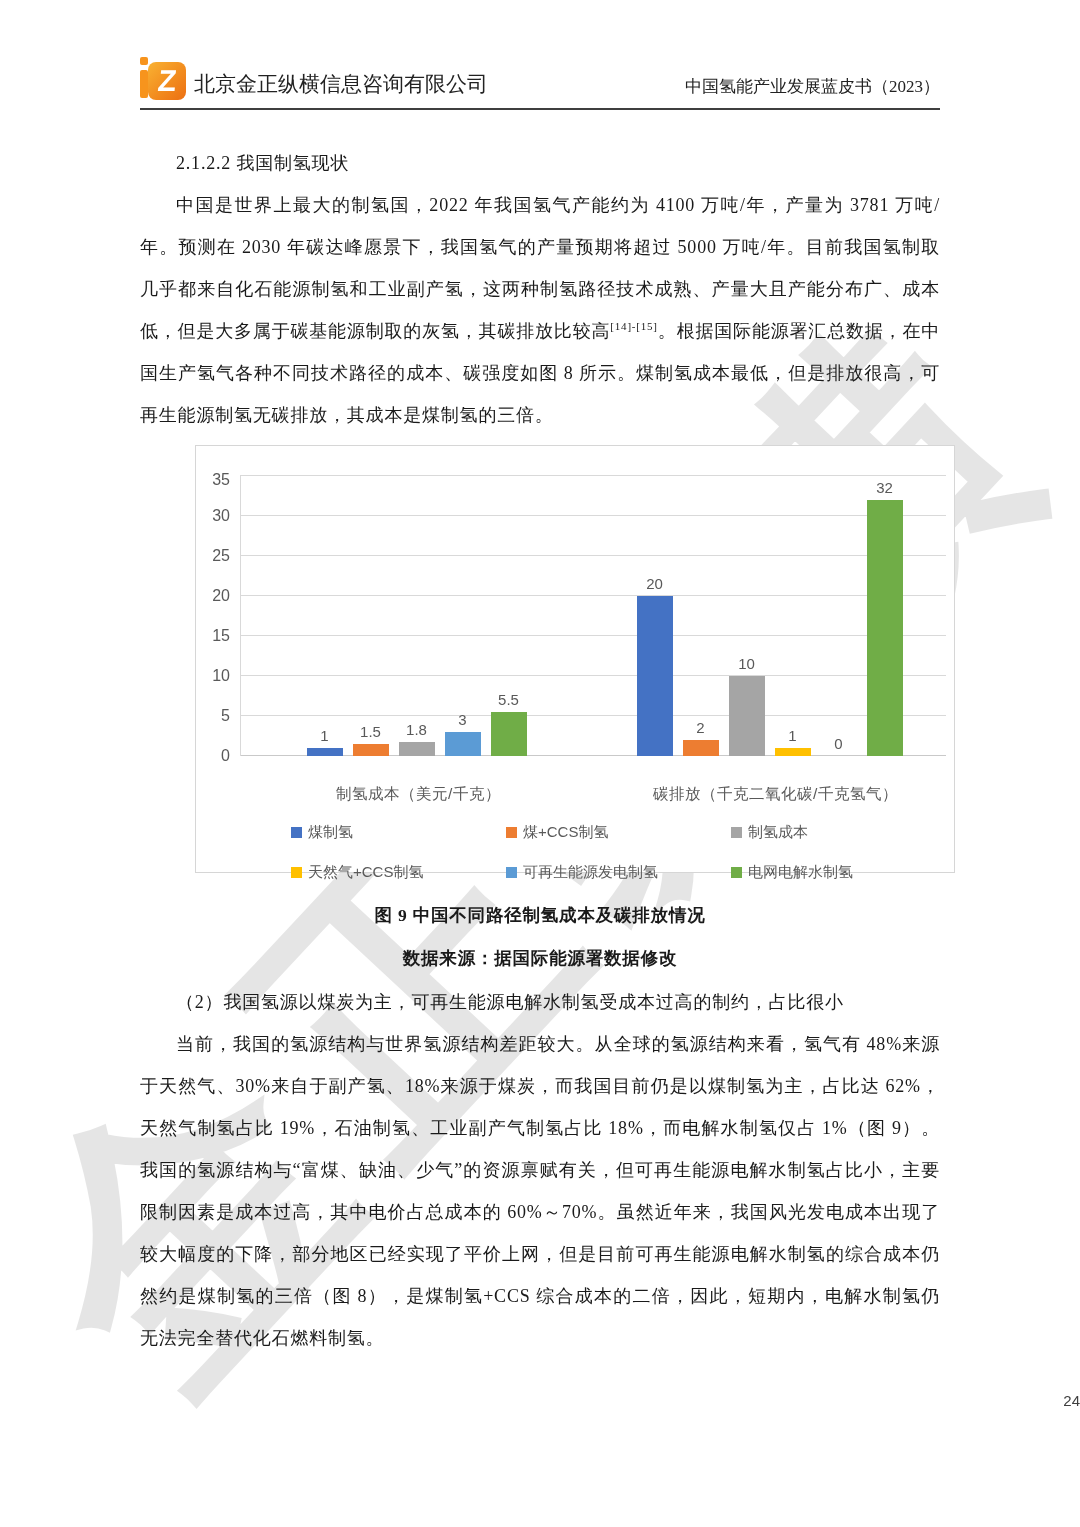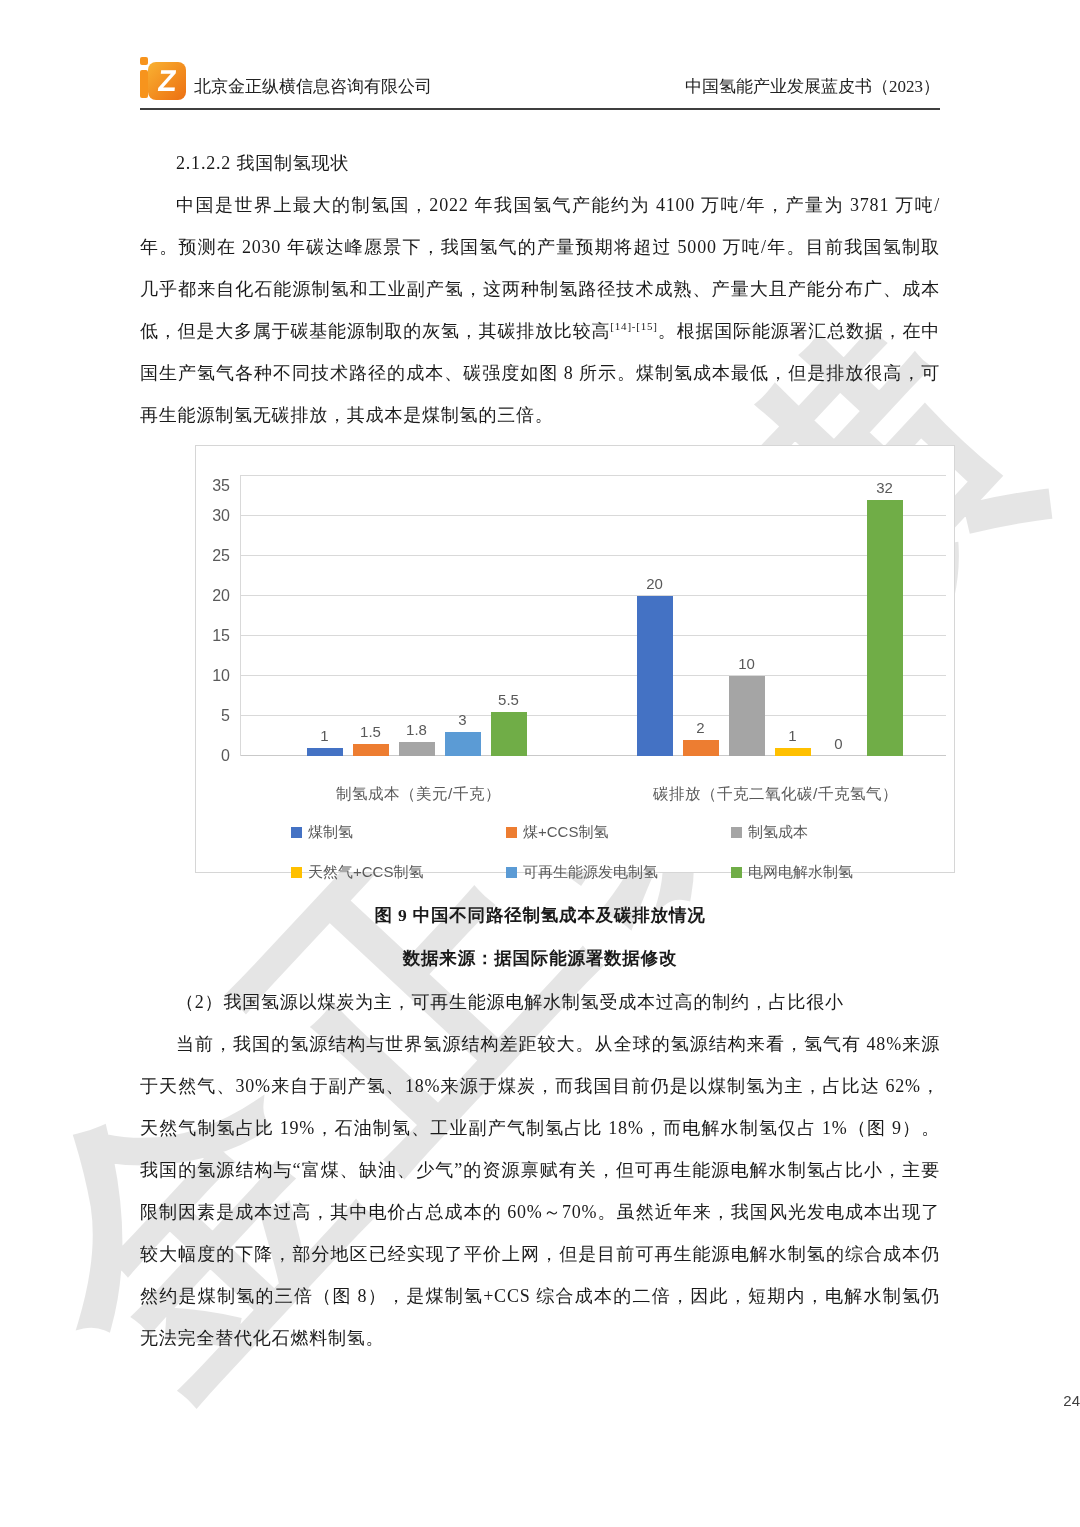--- a/index.html
+++ b/index.html
@@ -28,21 +28,21 @@
   .logo { position:relative; width:46px; height:44px; flex:0 0 auto; }
   .logo-i-dot { position:absolute; left:0; top:1px; width:8px; height:8px; background:#f7941d; border-radius:2px; }
   .logo-i-bar { position:absolute; left:0; top:14px; width:8px; height:28px; background:#f7941d; border-radius:2px; }
   .logo-square {
     position:absolute; left:8px; top:6px; width:38px; height:38px;
     background:linear-gradient(135deg,#f9b233 0%,#f28c1e 55%,#ec6f13 100%);
     border-radius:8px; display:flex; align-items:center; justify-content:center;
   }
   .logo-z { color:#fff; font-weight:bold; font-size:30px; line-height:1;
     font-family:"Liberation Sans","DejaVu Sans",sans-serif; transform:skewX(-6deg); }
-  .header-company { font-size:17px; color:#222; padding-bottom:2px; }
+  .header-company { font-size:21px; color:#222; padding-bottom:2px; }
   .header-title { font-size:17px; color:#222; padding-bottom:2px; }
   
   .main { position:absolute; top:142px; left:140px; width:800px; }
   .para, .section-heading {
     font-size:18px; line-height:42px; text-align:justify;
     text-indent:2em; letter-spacing:0.8px;
   }
   .section-heading { text-align:left; }
   sup.fnref { font-size:11px; line-height:0; }
   
@@ -117,21 +117,21 @@
       <div class="chart-box">
         <div class="plot-row">
           <div class="y-axis">
               <div class="ytick" style="bottom: -10px;">0</div>
               <div class="ytick" style="bottom: 30px;">5</div>
               <div class="ytick" style="bottom: 70px;">10</div>
               <div class="ytick" style="bottom: 110px;">15</div>
               <div class="ytick" style="bottom: 150px;">20</div>
               <div class="ytick" style="bottom: 190px;">25</div>
               <div class="ytick" style="bottom: 230px;">30</div>
-              <div class="ytick" style="bottom: 260px;">35</div>
+              <div class="ytick" style="bottom: 266px;">35</div>
             </div>
           <div class="plot-area">
             <div>
                 <div class="gridline baseline" style="bottom: 0px;"></div>
                 <div class="gridline" style="bottom: 40px;"></div>
                 <div class="gridline" style="bottom: 80px;"></div>
                 <div class="gridline" style="bottom: 120px;"></div>
                 <div class="gridline" style="bottom: 160px;"></div>
                 <div class="gridline" style="bottom: 200px;"></div>
                 <div class="gridline" style="bottom: 240px;"></div>

